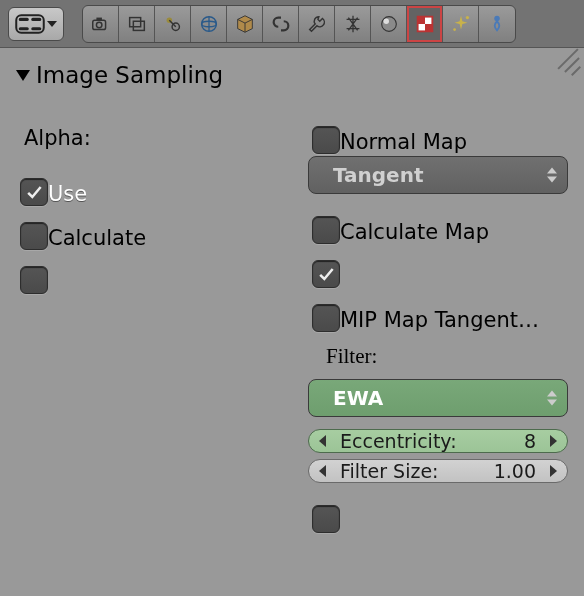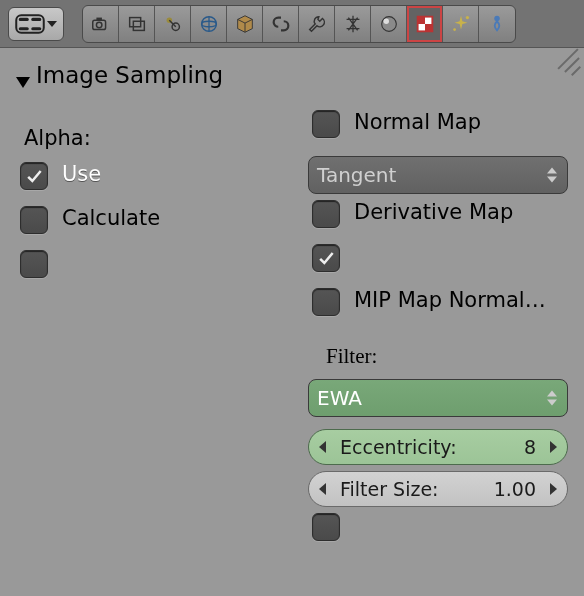--- a/index.html
+++ b/index.html
@@ -54,42 +54,42 @@
   position:absolute;background:#6a6a6a;height:2px;
   transform:rotate(-45deg);
 }
 .corner-grip span:nth-child(1){width:28px;top:8px;left:2px;}
 .corner-grip span:nth-child(2){width:20px;top:14px;left:10px;}
 .corner-grip span:nth-child(3){width:12px;top:20px;left:18px;}
 
 
 .panel { padding: 14px 10px 10px 16px; }
 .panel-header {
-  display:flex;align-items:flex-end;gap:6px;
+  display:flex;align-items:center;gap:6px;
   font-size:23px;color:#000;
   margin-bottom:22px;
 }
 .panel-header .arrow {
   width:0;height:0;
   border-left:7px solid transparent;
   border-right:7px solid transparent;
   border-top:11px solid #000;
 }
 
 .columns { display:flex; gap:20px; }
 .col { flex:1; display:flex; flex-direction:column; }
 .col-right { padding-left:6px; }
 
 .section-label {
   font-size:21px; color:#000;
   margin: 16px 0 12px 8px;
 }
 
 .check-row {
-  display:flex;align-items:flex-start;gap:14px;
+  display:flex;align-items:flex-end;
   height:44px;
   margin-left:4px;
   font-size:21px;
 }
 .check-row.checked .cb svg { opacity:1; }
 .cb {
   width:28px;height:28px;
   border-radius:6px;
   background:linear-gradient(#555,#4a4a4a);
   border:1px solid #2d2d2d;
@@ -102,43 +102,44 @@
 
 .gap-md { height:14px; }
 
 
 .dropdown {
   height:38px;
   background:linear-gradient(#707070,#616161);
   border:1px solid #3a3a3a;
   border-radius:8px;
   display:flex;align-items:center;
-  padding:0 30px 0 8px;
+  padding:0 30px 0 24px;
   color:#d0d0d0;font-size:20px;
   position:relative;
   margin:2px 6px 6px 0;
+  font-weight:bold;
 }
 .dropdown .uds {
   position:absolute;right:10px;top:50%;transform:translateY(-50%);
   display:flex;flex-direction:column;gap:3px;
 }
 .dropdown .uds i{width:0;height:0;border-left:5px solid transparent;border-right:5px solid transparent;}
 .dropdown .uds i:first-child{border-bottom:6px solid #ccc;}
 .dropdown .uds i:last-child{border-top:6px solid #ccc;}
 
 
 .dropdown.green {
   background:linear-gradient(#79a879,#6e9e6e);
   color:#fff;
   margin-top:8px;
 }
 
 
 .numfield {
-  height:36px;
+  height:24px;
   border-radius:18px;
   display:flex;align-items:center;justify-content:space-between;
   padding:0 10px;
   font-size:19px;
   margin:6px 6px 0 0;
   position:relative;
 }
 .numfield .lbl{flex:1;text-align:left;padding-left:14px;}
 .numfield .val{padding-right:14px;}
 .numfield .ar{width:0;height:0;border-top:6px solid transparent;border-bottom:6px solid transparent;}
@@ -314,36 +315,36 @@
             <i></i>
           </div>
       </div>
 
       <div class="check-row">
         <div class="cb">
             <svg viewBox="0 0 24 24">
               <path d="M5 13 L10 18 L20 6"></path>
             </svg>
           </div>
-        <span>Derivative Map</span>
+        <span>Calculate Map</span>
       </div>
       <div class="check-row checked white">
         <div class="cb">
             <svg viewBox="0 0 24 24">
               <path d="M5 13 L10 18 L20 6"></path>
             </svg>
           </div>
       </div>
       <div class="check-row">
         <div class="cb">
             <svg viewBox="0 0 24 24">
               <path d="M5 13 L10 18 L20 6"></path>
             </svg>
           </div>
-        <span>MIP Map Normal…</span>
+        <span>MIP Map Tangent…</span>
       </div>
 
       <div class="sub-label">Filter:</div>
 
       <div class="dropdown green">
         <span>EWA</span>
         <div class="uds">
             <i></i>
             <i></i>
           </div>

